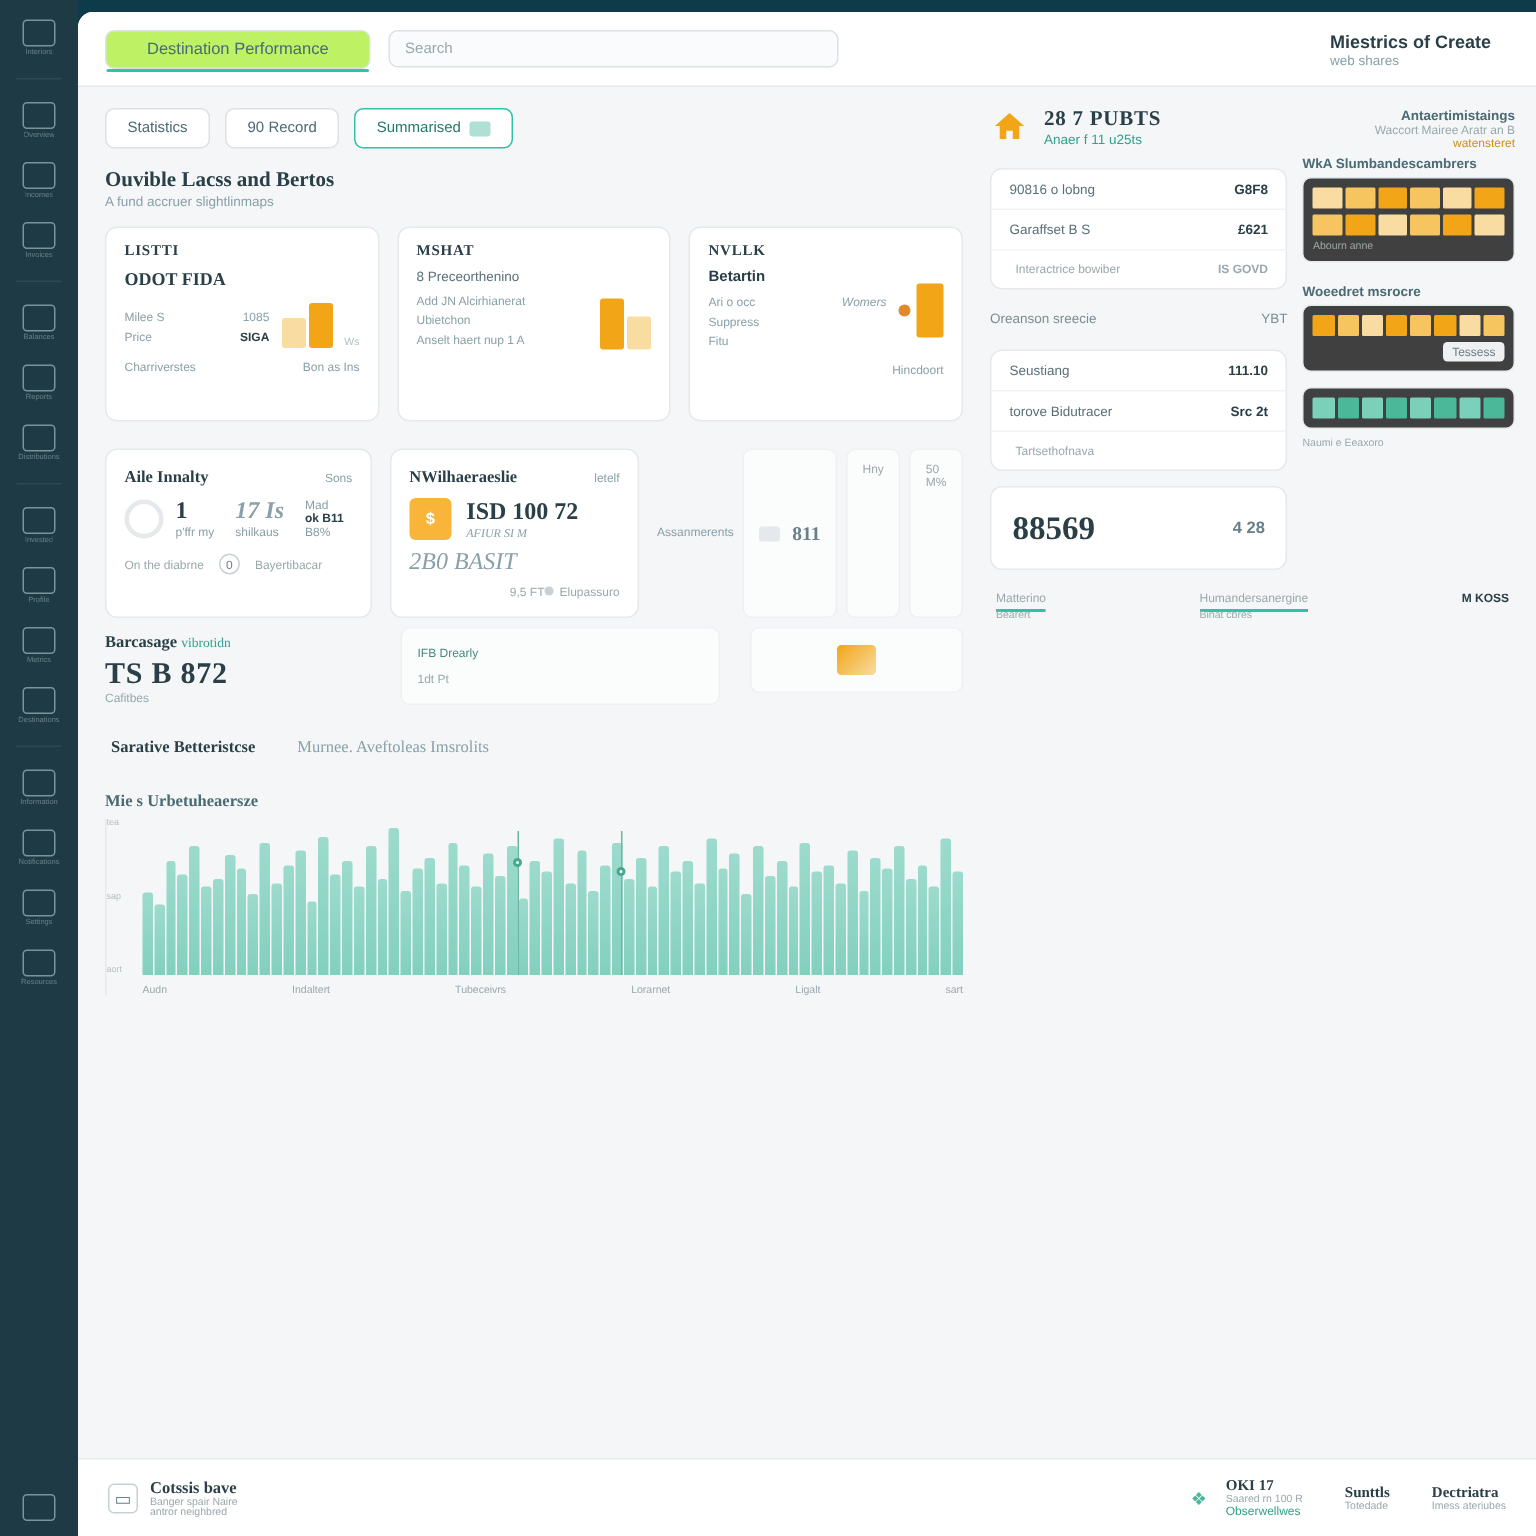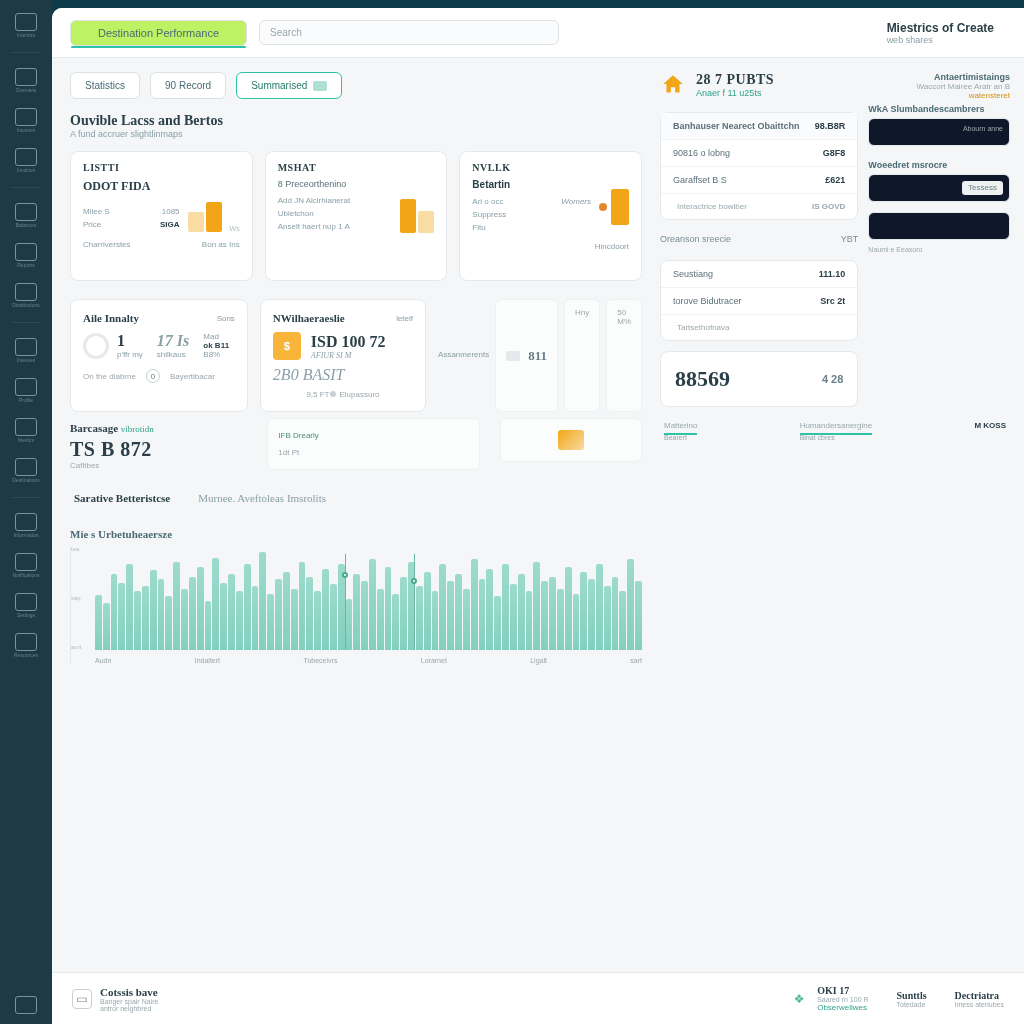--- a/index.html
+++ b/index.html
@@ -167,22 +167,22 @@
 
   .r-section-label { font-size: 9px; color: #7a8e95; margin-top: 14px; margin-bottom: 4px; text-transform: none; }
 
   .r-big-metric {
     background: #fff; border: 1px solid #e6e9eb; border-radius: 8px;
     padding: 14px 14px; display:flex; justify-content:space-between; align-items:center;
   }
   .r-big-val { font-size: 22px; font-weight: 700; color: #2a3f47; font-family: Georgia, serif;}
   .r-big-side { font-size: 11px; color: #6a8089; font-weight: 600;}
   .swatch-card {
-    background:#0f172a; border:1px solid #e6e9eb; border-radius:6px; padding:6px;
-    display:flex; flex-direction:row; gap:4px;justify-content:flex-end;
+    background:#404040; border:1px solid #e6e9eb; border-radius:6px; padding:6px;
+    display:flex; flex-direction:column; gap:4px;
   }
   .swatch-row { display:flex; gap:2px; height:14px;}
   .sw { flex:1; border-radius:1px; }
   .sw.amber { background:#f6c560; }
   .sw.amber2 { background:#f2a516; }
   .sw.amber3 { background:#f8dca1; }
   .sw.green { background:#7ad0b9; }
   .sw.green2 { background:#4bb89a; }
   .small-grey { font-size:7px; color:#9aa8ad; }
 
@@ -418,21 +418,21 @@
               <span class="panel-head-side">letelf</span>
             </div>
             <div style="display:flex;gap:10px;align-items:center">
               <div class="usd-icon">$</div>
               <div>
                 <div style="font-size:16px;font-weight:700;color:#2a3f47;font-family:Georgia,serif">ISD 100 72</div>
                 <div class="kpi-sub italic-grey">AFIUR  SI M</div>
               </div>
             </div>
             <div style="font-size:16px;margin-top:6px" class="italic-grey">2B0 BASIT</div>
-            <div style="display:flex;justify-content:center;font-size:8px;color:#9aa8ad;margin-top:6px">
+            <div style="display:flex;justify-content:flex-end;font-size:8px;color:#9aa8ad;margin-top:6px">
               <span>9,5 FT</span>
               <span><span style="width:6px;height:6px;border-radius:50%;background:#c8d0d3;display:inline-block;margin-right:4px"></span><span>Elupassuro</span></span>
             </div>
           </div>
           <div style="flex:0.7;display:flex;gap:6px">
             <div class="panel-head" style="margin-bottom:2px">
               <span class="panel-head-side">Assanmerents</span>
             </div>
             <div class="faint-card" style="display:flex;align-items:center;gap:8px">
               <span style="width:14px;height:10px;background:#e6e9eb;border-radius:2px"></span>
@@ -584,24 +584,20 @@
           <div class="r-side">
             <div class="lbl">Antaertimistaings</div>
             <div>Waccort Mairee Aratr an B</div>
             <div class="amber">watensteret</div>
           </div>
         </div>
 
         <div style="display:flex;gap:10px;">
           <div style="flex:1.4">
             <div class="r-list">
-              <div class="r-row head">
-                  <span class="k">Banhauser Nearect Obaittchn</span>
-                  <span class="v">98.B8R</span>
-                </div>
               <div class="r-row">
                   <span class="k">90816 o lobng</span>
                   <span class="v">G8F8</span>
                 </div>
               <div class="r-row">
                   <span class="k">Garaffset B S</span>
                   <span class="v">£621</span>
                 </div>
               <div class="r-row sub">
                   <span class="k">Interactrice  bowiber</span>

